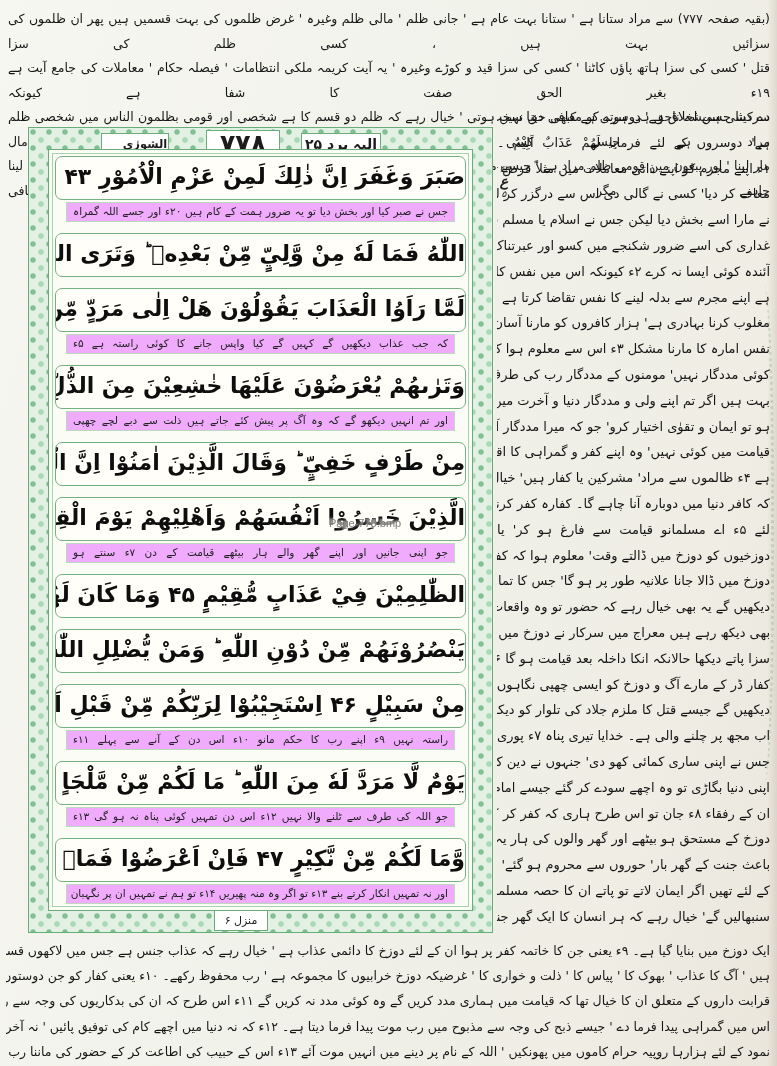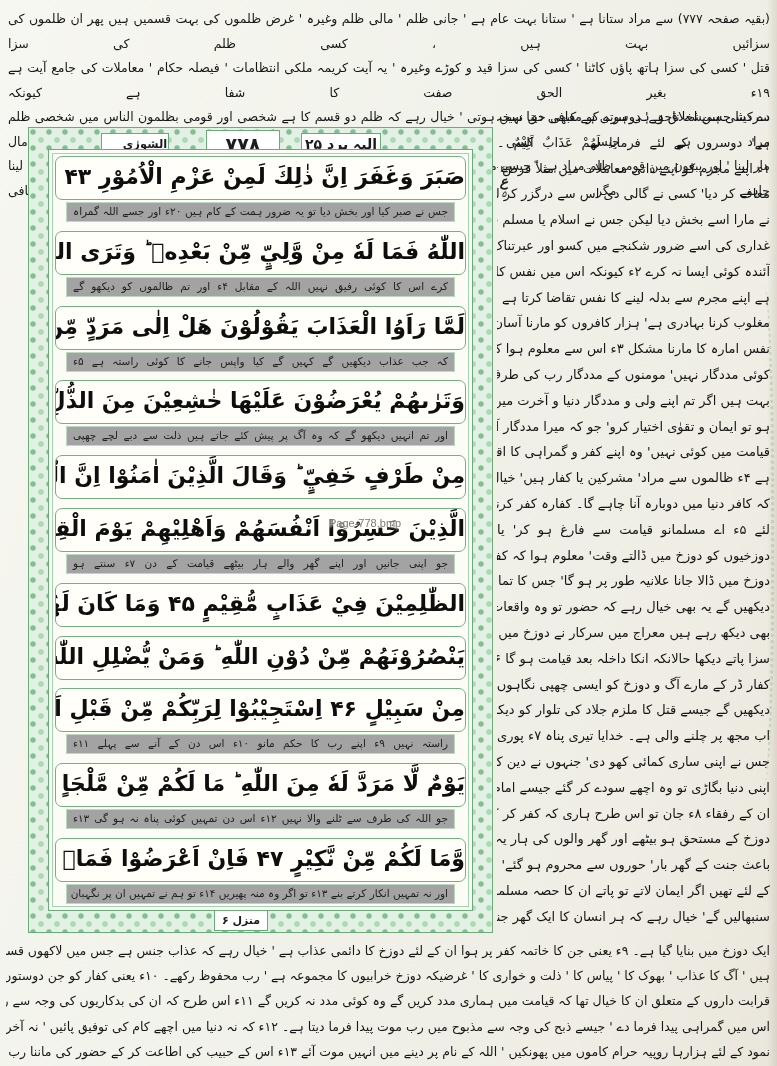--- a/index.html
+++ b/index.html
@@ -30,32 +30,32 @@
   .rows{position:absolute;left:5px;right:5px;top:6px;bottom:6px;
     display:flex;flex-direction:column;justify-content:space-between;}
   .vrow{display:block;}
   .ar-line{
     border:1.5px solid #75b083;border-radius:7px;background:#fffef9;
     height:42px;line-height:40px;margin:0 1px;overflow:hidden;
     font-size:22px;font-weight:bold;color:#0e0e0e;direction:rtl;text-align:center;
     white-space:nowrap;
   }
   .tr-line{
-    margin:2px 12px 0;border:1px solid #bcd9bf;background:#a3a3a3;
+    margin:2px 12px 0;border:1px solid #bcd9bf;background:#f0abfc;
     height:18px;line-height:17px;padding:0 6px;overflow:hidden;
     font-size:10.5px;color:#222;direction:rtl;
     text-align:justify;text-align-last:justify;white-space:nowrap;
   }
   
   .hbox{position:absolute;background:#ffffff;border:1px solid #69ab79;
     direction:rtl;text-align:center;font-weight:bold;box-sizing:border-box;}
   .hbox.surah{left:72px;top:5px;width:68px;height:23px;font-size:11.5px;line-height:21px;padding-left:20px;}
-  .hbox.pageno{left:177px;top:2px;width:74px;height:28px;font-size:19px;line-height:26px;}
+  .hbox.pageno{left:177px;top:2px;width:74px;height:28px;font-size:25px;line-height:26px;}
   .hbox.juz{left:272px;top:5px;width:80px;height:23px;font-size:14px;line-height:21px;}
-  .hbox.manzil{left:185px;bottom:1px;width:54px;height:21px;font-size:11px;line-height:19px;font-weight:bold;}
+  .hbox.manzil{left:185px;bottom:1px;width:54px;height:21px;font-size:11px;line-height:19px;font-weight:normal;}
   
   .ruku{position:absolute;left:494px;top:164px;width:20px;text-align:center;
     direction:rtl;color:#222;font-style:italic;}
   .ruku .n{font-size:9px;line-height:10px;}
   .ruku .ain{font-size:14px;font-weight:bold;line-height:15px;}
   
   .side-col{position:absolute;left:497px;top:104px;width:273px;direction:rtl;}
   .side-col .uline{font-size:13px;line-height:25.8px;
     text-align:justify;text-align-last:justify;color:#161616;white-space:nowrap;overflow:hidden;}
   
@@ -90,21 +90,20 @@
     <div class="hbox manzil">منزل ۶</div>
 
     <div class="frame-inner">
       <div class="rows">
         <div class="vrow">
           <div class="ar-line">صَبَرَ وَغَفَرَ اِنَّ ذٰلِكَ لَمِنْ عَزْمِ الْاُمُوْرِ ۴۳ وَمَنْ يُّضْلِلِ</div>
           <div class="tr-line">جس نے صبر کیا اور بخش دیا تو یہ ضرور ہمت کے کام ہیں ۲۰ء اور جسے اللہ گمراہ</div>
         </div>
         <div class="vrow">
           <div class="ar-line">اللّٰهُ فَمَا لَهٗ مِنْ وَّلِيٍّ مِّنْ بَعْدِهٖ ؕ وَتَرَى الظّٰلِمِيْنَ</div>
-          <div class="tr-line">کرے اس کا کوئی رفیق نہیں اللہ کے مقابل ۴ء اور تم ظالموں کو دیکھو گے</div>
         </div>
         <div class="vrow">
           <div class="ar-line">لَمَّا رَاَوُا الْعَذَابَ يَقُوْلُوْنَ هَلْ اِلٰى مَرَدٍّ مِّنْ سَبِيْلٍ ۴۴</div>
           <div class="tr-line">کہ جب عذاب دیکھیں گے کہیں گے کیا واپس جانے کا کوئی راستہ ہے ۵ء</div>
         </div>
         <div class="vrow">
           <div class="ar-line">وَتَرٰىهُمْ يُعْرَضُوْنَ عَلَيْهَا خٰشِعِيْنَ مِنَ الذُّلِّ يَنْظُرُوْنَ</div>
           <div class="tr-line">اور تم انہیں دیکھو گے کہ وہ آگ پر پیش کئے جاتے ہیں ذلت سے دبے لچے چھپی</div>
         </div>
         <div class="vrow">

